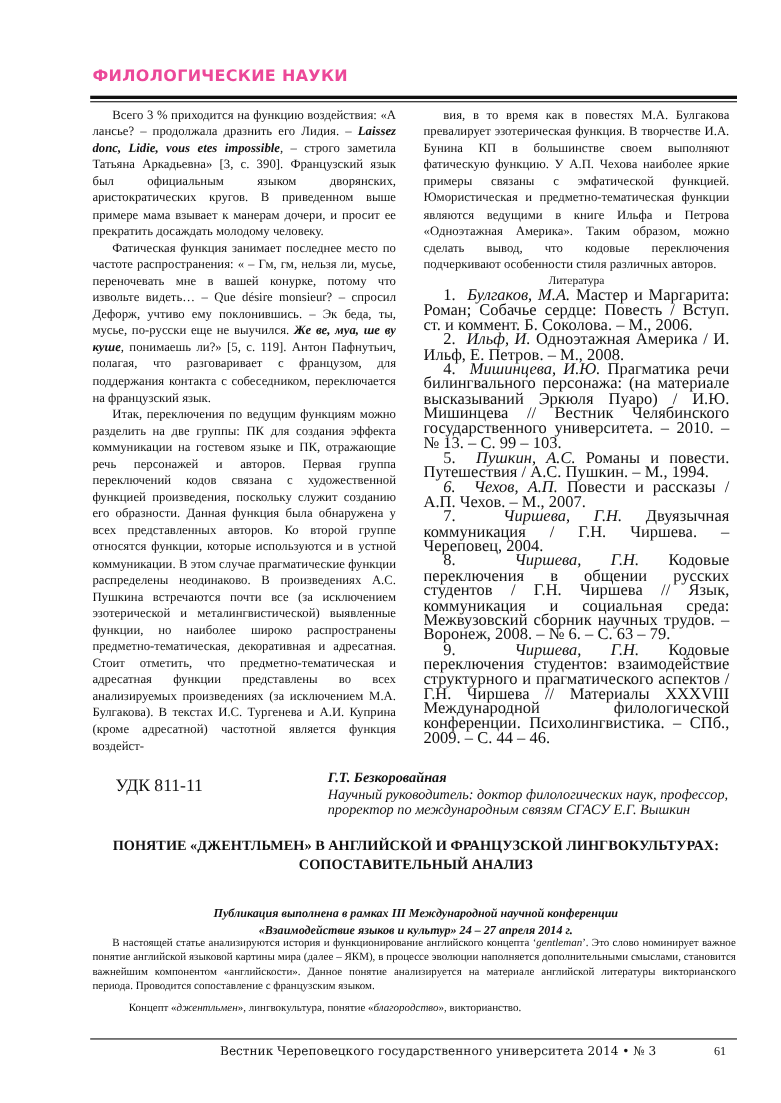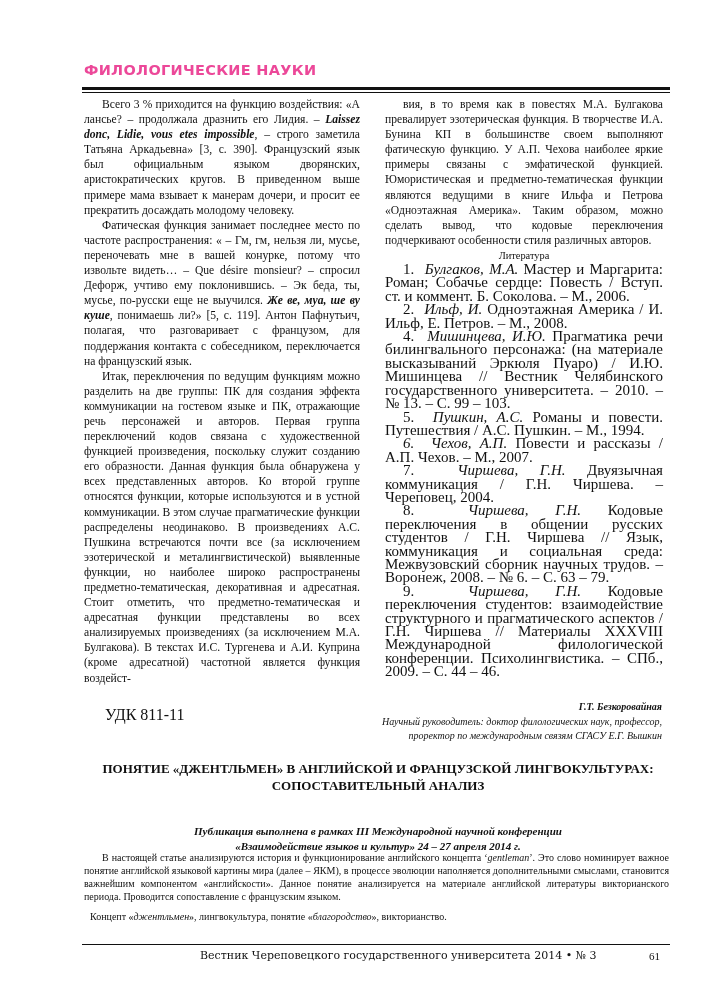--- a/index.html
+++ b/index.html
@@ -10,27 +10,27 @@
   .rule-thin { top: 92px; height: 1px; }
   .col { position: absolute; top: 97px; font-size: 11.6px; line-height: 15.1px; text-align: justify; }
   .col-left { left: 84px; width: 276px; }
   .col-right { left: 385px; width: 278px; }
   .col p { margin: 0; text-indent: 18px; }
   .bi { font-weight: bold; font-style: italic; }
   .it { font-style: italic; }
   .lit-title { text-align: center; font-size: 10.4px; margin-top: 20px; margin-bottom: 14px; text-indent: 0 !important; }
   .ref { font-size: 15px; line-height: 13.4px; margin: 0; text-indent: 18px; }
   .udk { position: absolute; left: 105px; top: 674px; font-size: 16px; margin-top: 32px; }
-  .author-block { position: absolute; right: 48px; top: 700px; text-align: right; font-size: 10px; line-height: 14.5px; }
+  .author-block { position: absolute; right: 48px; top: 700px; font-size: 13px; line-height: 14.5px; }
   .author { font-weight: bold; font-style: italic; }
   .advisor { font-style: italic; }
   .article-title { position: absolute; left: 84px; width: 588px; top: 760px; text-align: center; font-weight: bold; font-size: 13px; line-height: 17px; }
   .pub-note { position: absolute; left: 84px; width: 588px; top: 802px; text-align: center; font-weight: bold; font-style: italic; font-size: 11px; line-height: 14.5px; margin-top: 22px; }
   .abstract { position: absolute; left: 84px; width: 585px; top: 851px; font-size: 10px; line-height: 13.1px; text-align: justify; text-indent: 18px; margin: 0; }
-  .keywords { position: absolute; left: 90px; top: 911px; font-size: 10px; }
+  .keywords { position: absolute; left: 117px; top: 911px; font-size: 10px; }
   .footer-rule { position: absolute; left: 82px; top: 944px; width: 588px; height: 1px; background: #111; }
   .footer-journal { position: absolute; left: 200px; top: 949px; font-family: "DejaVu Serif", serif; font-size: 11px; color: #111; }
   .page-number { position: absolute; left: 649px; top: 950px; font-size: 11px; }
 </style>
 </head>
 <body>
 
 <div class="page-header">ФИЛОЛОГИЧЕСКИЕ НАУКИ</div>
 <div class="header-rule rule-thick"></div>
 <div class="header-rule rule-thin"></div>

